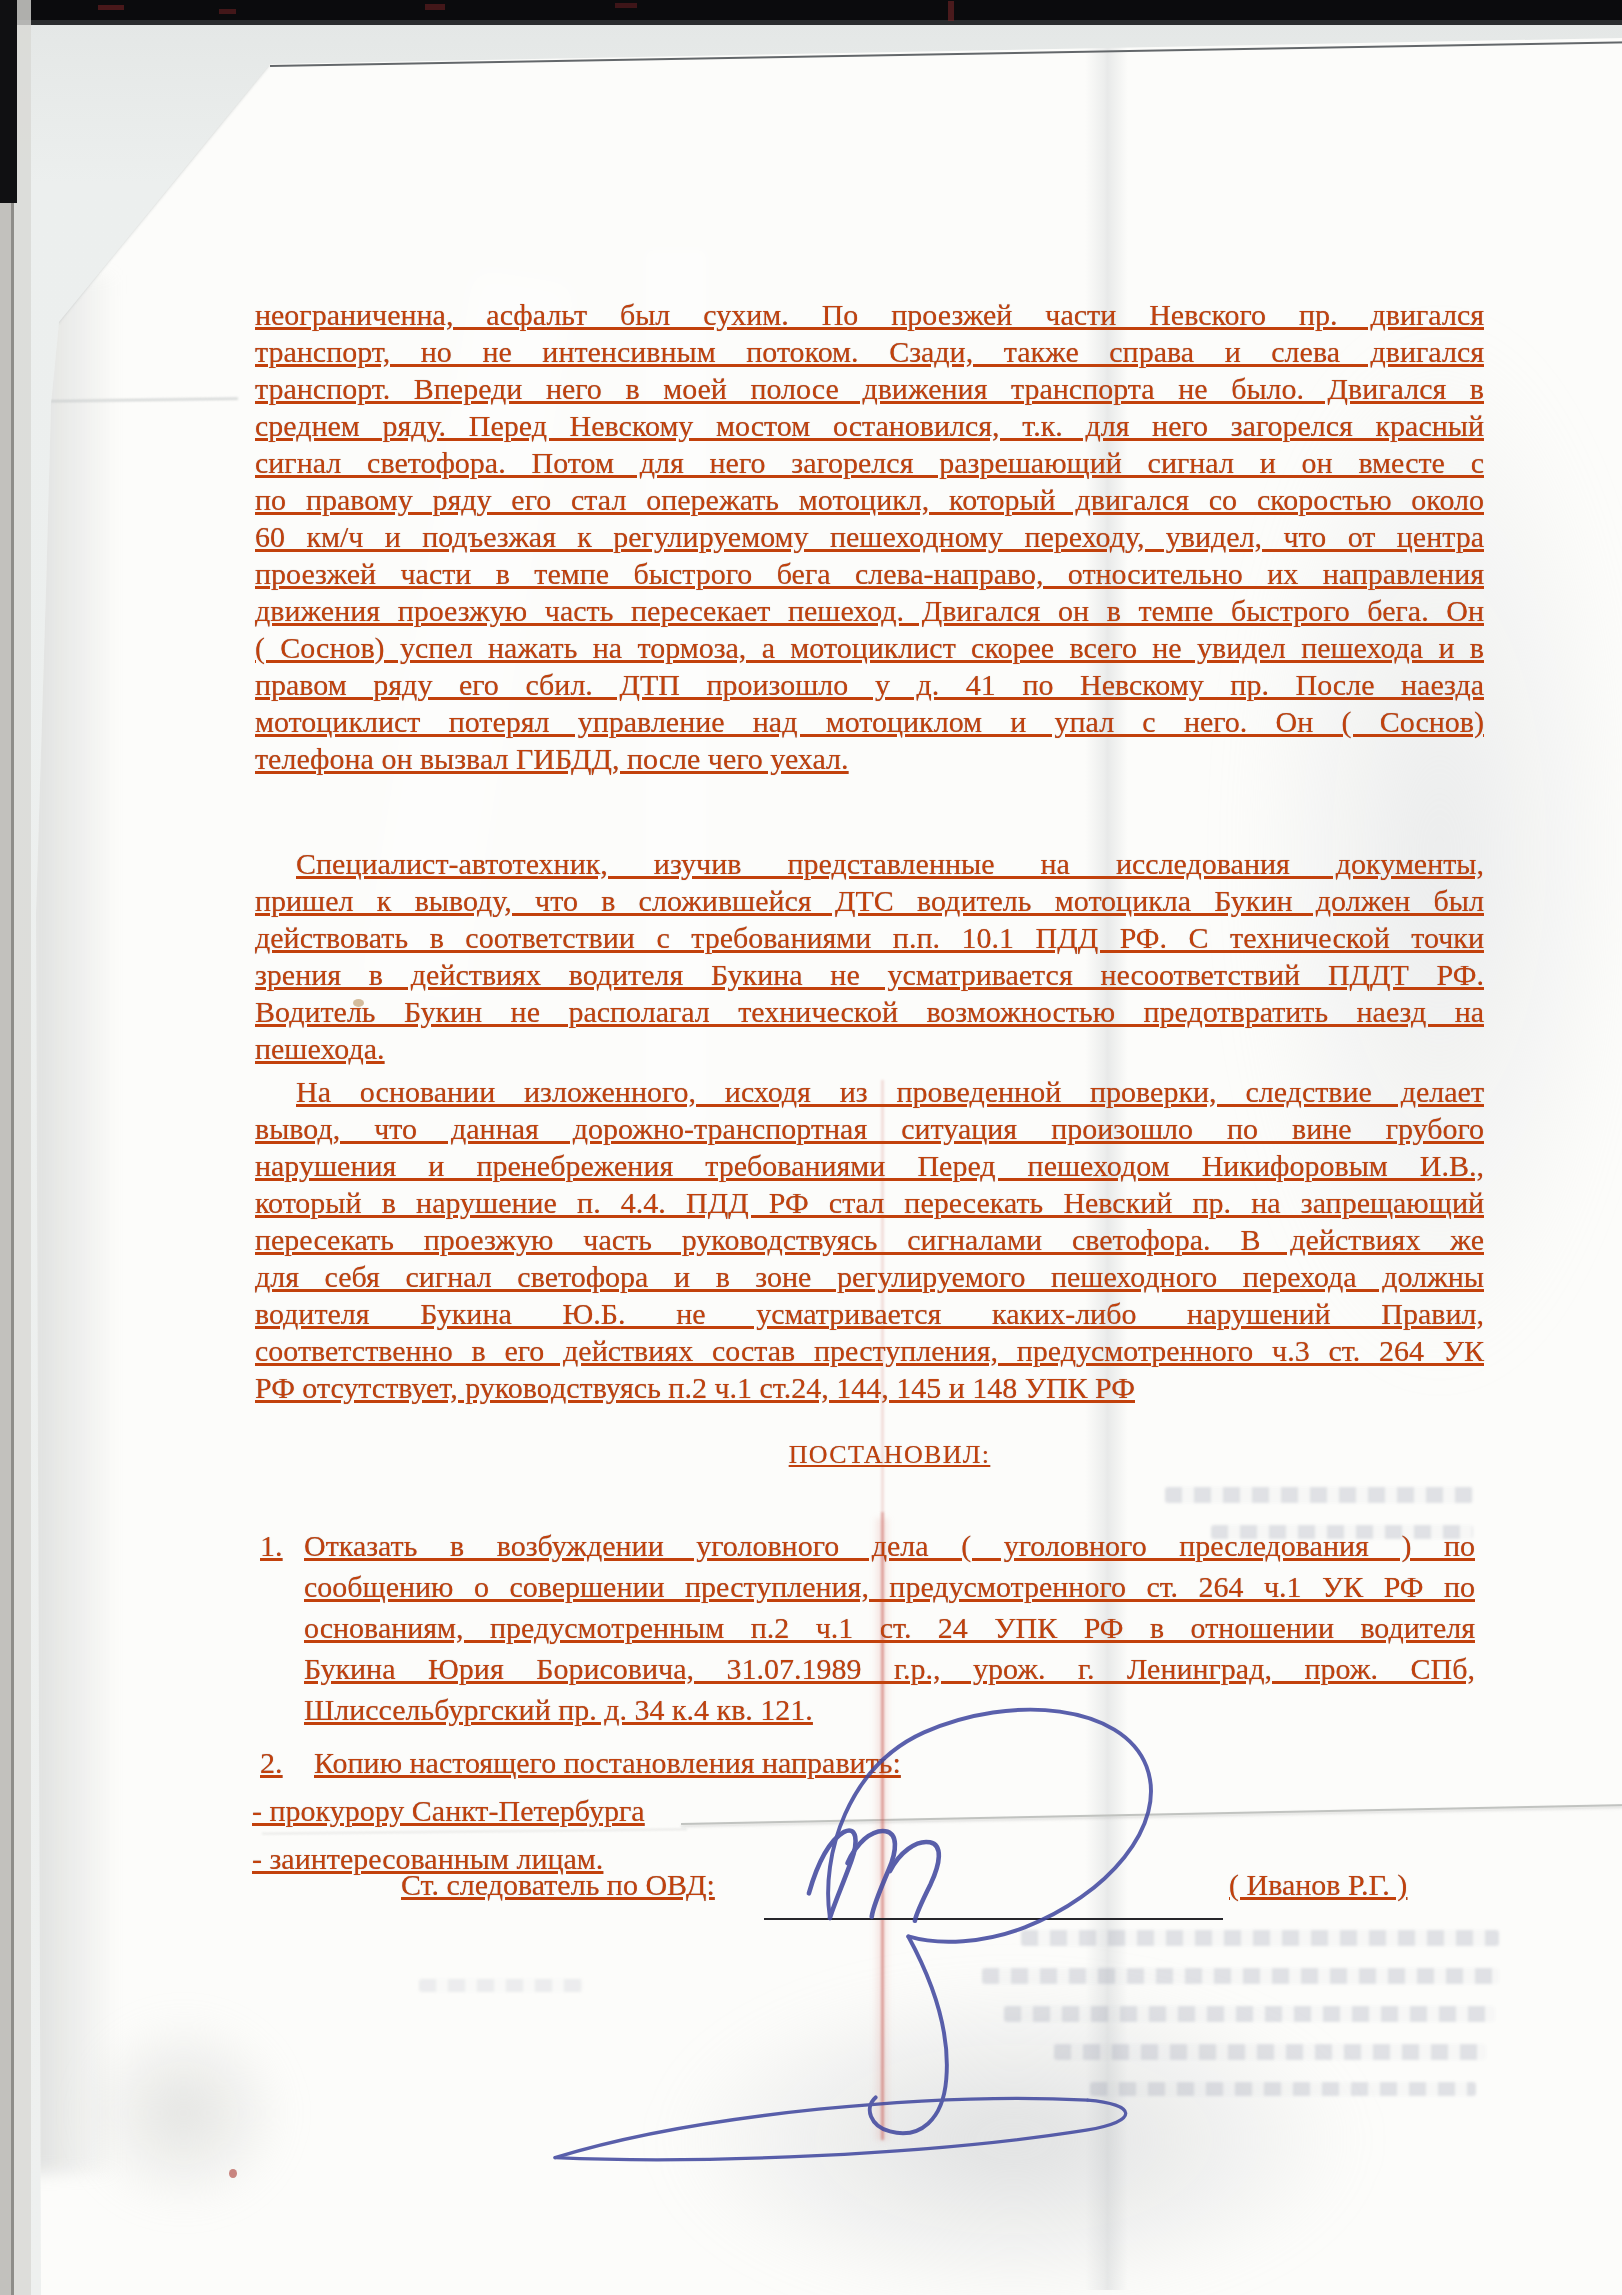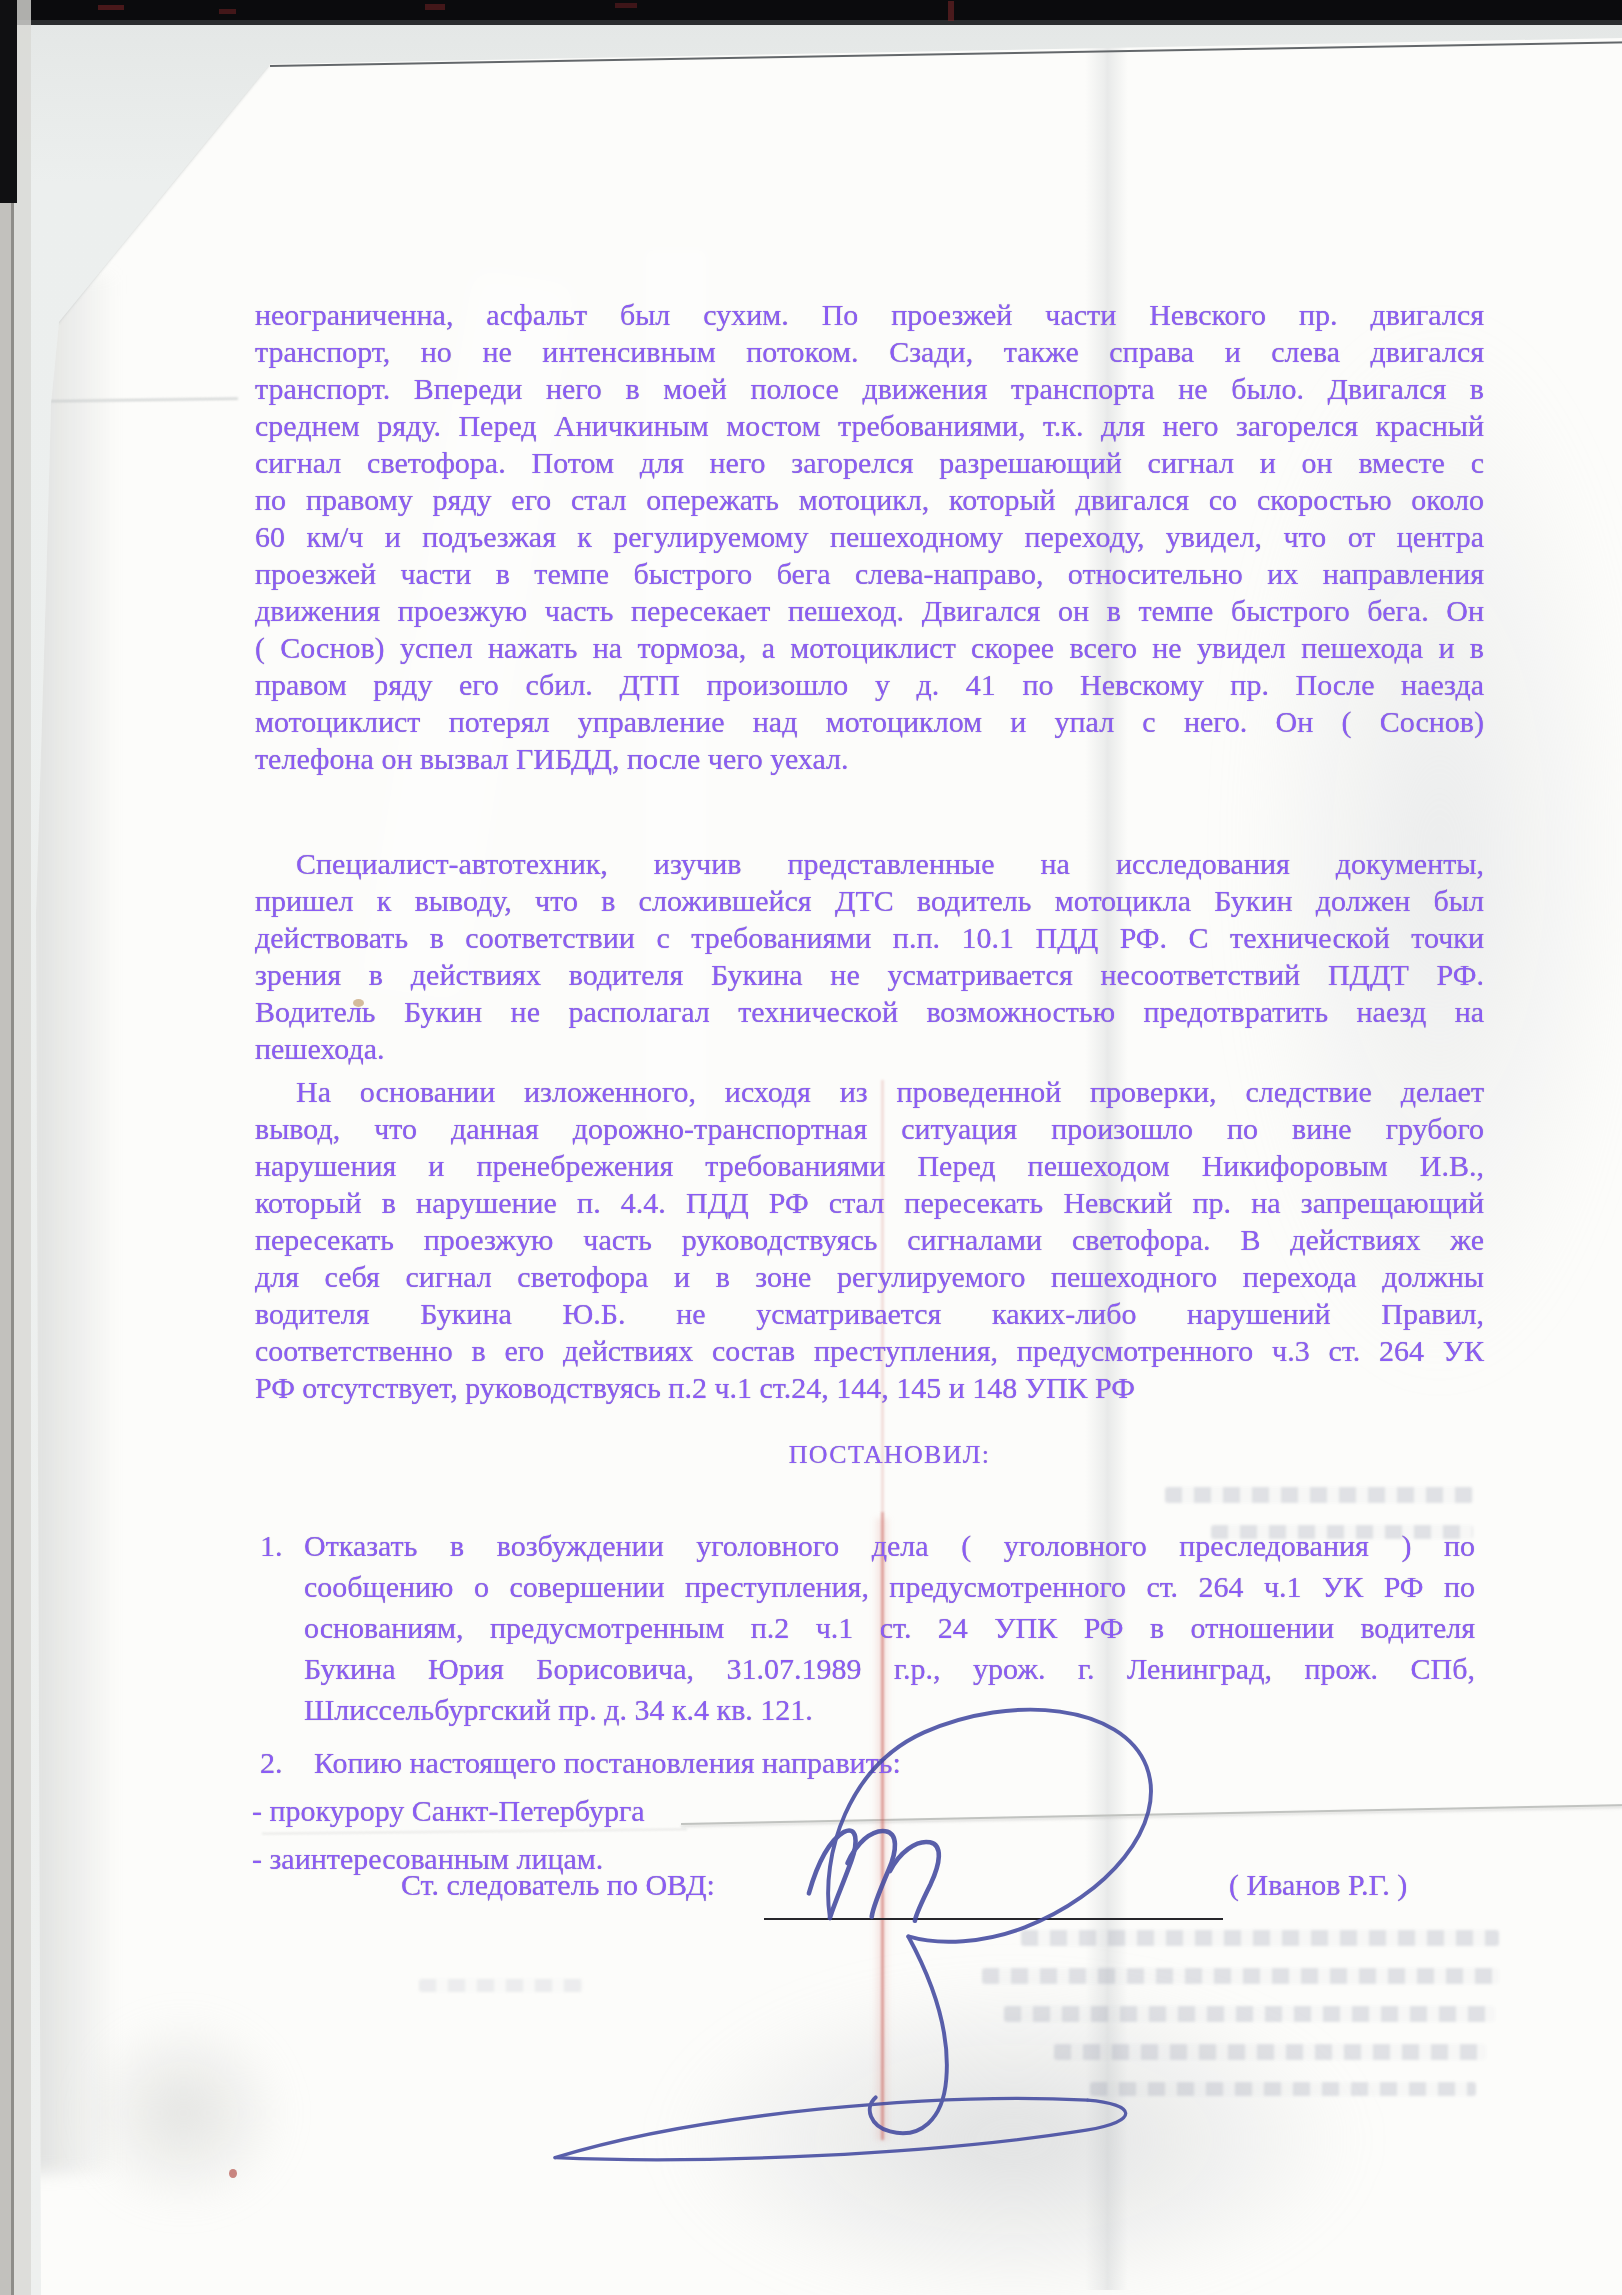--- a/index.html
+++ b/index.html
@@ -15,22 +15,22 @@
         clip-path:polygon(270px 64px,1623px 38px,1623px 2295px,41px 2295px,36px 913px,46px 589px,51px 404px,59px 322px);}
   .page-shade{position:absolute;z-index:2;pointer-events:none;}
 
   
   .wash{position:absolute;border-radius:50%;pointer-events:none;}
 
   
   .crease{position:absolute;pointer-events:none;}
 
   
-  .txt{position:absolute;color:#8b5cf6;font-size:30px;line-height:37px;
-       text-shadow:0 0 0.8px rgba(35,35,48,.55);z-index:6;}
+  .txt{position:absolute;color:#c2410c;font-size:30px;line-height:37px;
+       text-shadow:0 0 0.8px rgba(35,35,48,.55);z-index:6;text-decoration:underline;}
   .tline{text-align:justify;text-align-last:justify;white-space:normal;}
   .tline.last{text-align-last:left;}
   .tline.ind{text-indent:41px;}
   .list-txt{line-height:41px;}
   .heading{font-size:26px;letter-spacing:1.3px;text-align:center;font-weight:normal;}
   .plain{white-space:nowrap;}
 
   
   .ghost{position:absolute;z-index:4;border-radius:3.3px;filter:blur(1.6px);opacity:.85;pointer-events:none;
     background:repeating-linear-gradient(90deg,rgba(140,146,165,.30) 0 17px,rgba(140,146,165,.06) 17px 29px);}
@@ -78,21 +78,21 @@
     <div class="ghost" style="left:982px;top:1968px;width:517px;height:15.7px;"></div>
     <div class="ghost" style="left:1004px;top:2006px;width:491px;height:15.7px;"></div>
     <div class="ghost" style="left:1054px;top:2044px;width:432px;height:15.7px;"></div>
     <div class="ghost" style="left:1090px;top:2082px;width:386px;height:14.4px;"></div>
     <div class="ghost" style="left:419px;top:1979px;width:164px;height:13px;opacity:.5;"></div>
 
     <div class="txt" style="left:255px;top:296px;width:1229px;">
         <div class="tline">неограниченна, асфальт был сухим. По проезжей части Невского пр. двигался</div>
         <div class="tline">транспорт, но не интенсивным потоком. Сзади, также справа и слева двигался</div>
         <div class="tline">транспорт.  Впереди него в моей полосе движения транспорта не было. Двигался в</div>
-        <div class="tline">среднем ряду. Перед Аничкиным мостом  требованиями, т.к. для него загорелся красный</div>
+        <div class="tline">среднем ряду. Перед Невскому мостом  остановился, т.к. для него загорелся красный</div>
         <div class="tline">сигнал светофора. Потом для него загорелся разрешающий сигнал и он вместе с</div>
         <div class="tline">по правому ряду его стал опережать мотоцикл, который двигался со скоростью около</div>
         <div class="tline">60 км/ч  и подъезжая к регулируемому пешеходному переходу, увидел, что от центра</div>
         <div class="tline">проезжей части в темпе быстрого бега слева-направо, относительно их направления</div>
         <div class="tline">движения проезжую часть пересекает пешеход. Двигался он в темпе быстрого бега. Он</div>
         <div class="tline">( Соснов) успел нажать на тормоза, а мотоциклист скорее всего не увидел пешехода и в</div>
         <div class="tline">правом ряду его сбил. ДТП произошло у д. 41 по Невскому пр.  После наезда</div>
         <div class="tline">мотоциклист потерял управление над мотоциклом и упал с него. Он ( Соснов)</div>
         <div class="tline last">телефона он вызвал ГИБДД, после чего уехал.</div>
       </div>

